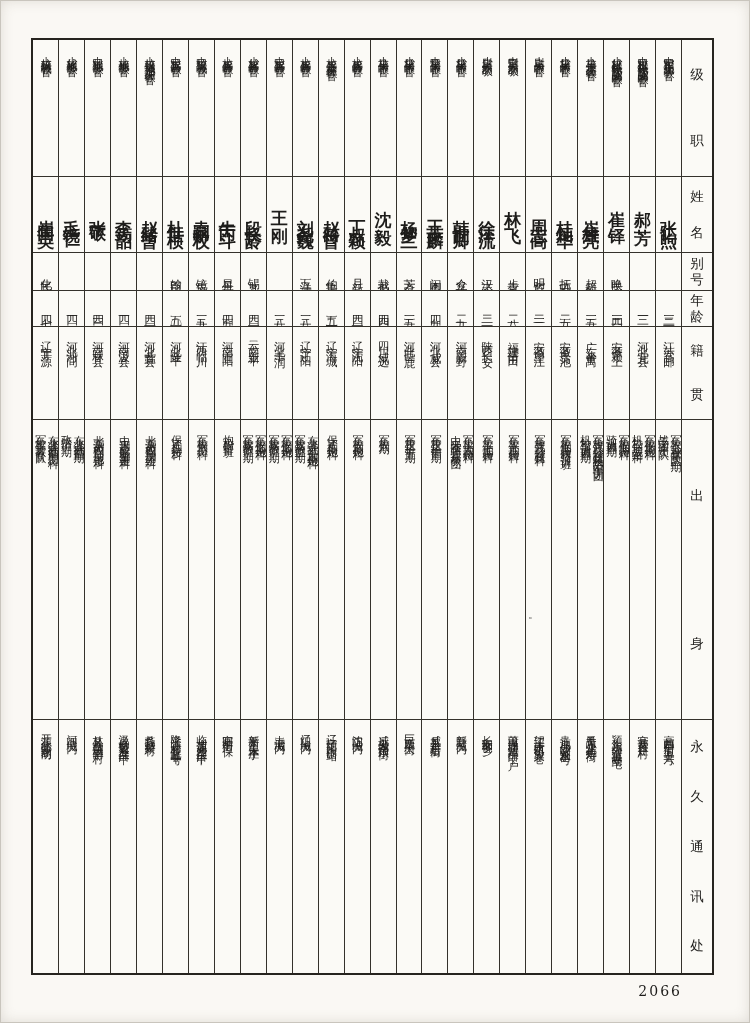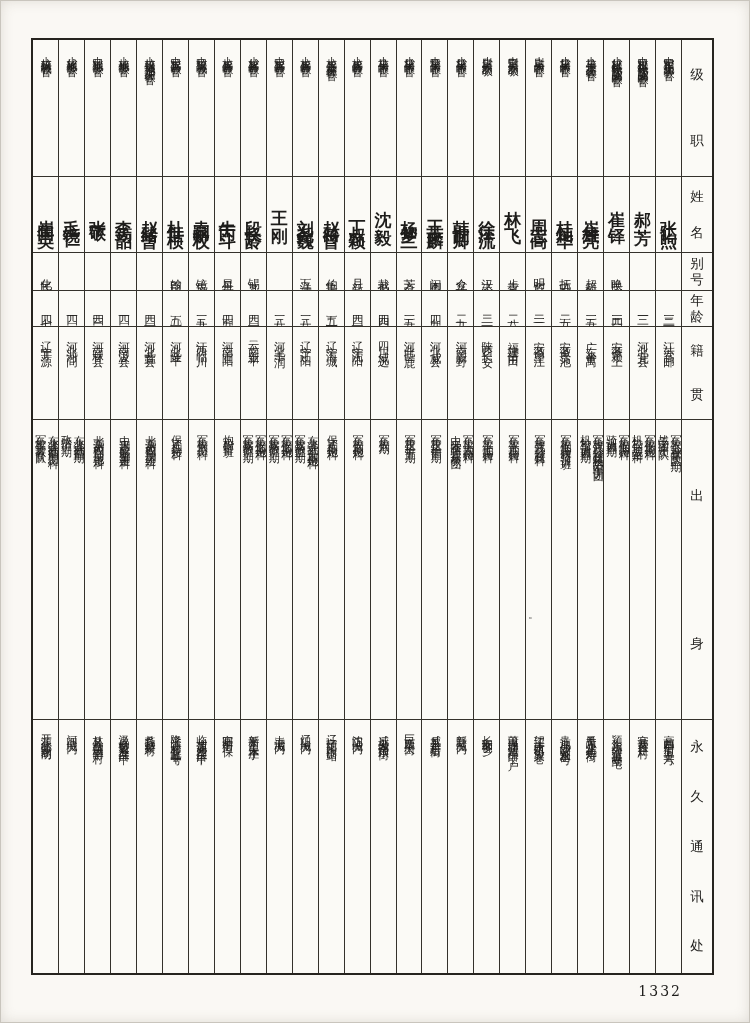--- a/index.html
+++ b/index.html
@@ -671,14 +671,14 @@
         </div>
         <div class="cell c-origin">
           <span class="vtext">东北讲武堂四期工科</span>
           <span class="vtext">军校军官教育队</span>
         </div>
         <div class="cell c-addr">
           <span class="vtext">开源北街家胡同</span>
         </div>
       </div>
     </div>
-  <div class="pagenum">1332</div>
+  <div class="pagenum">2066</div>
 </div>
 
 </body></html>

